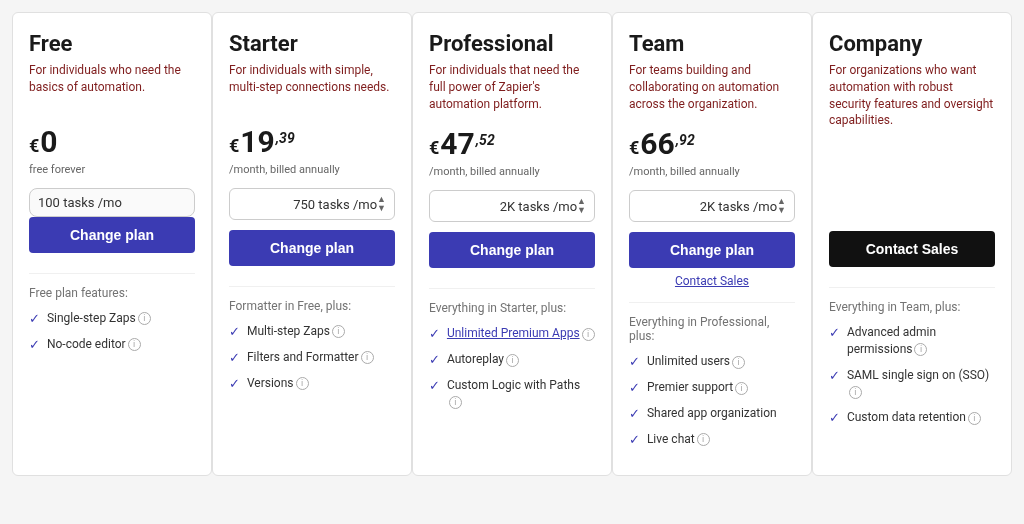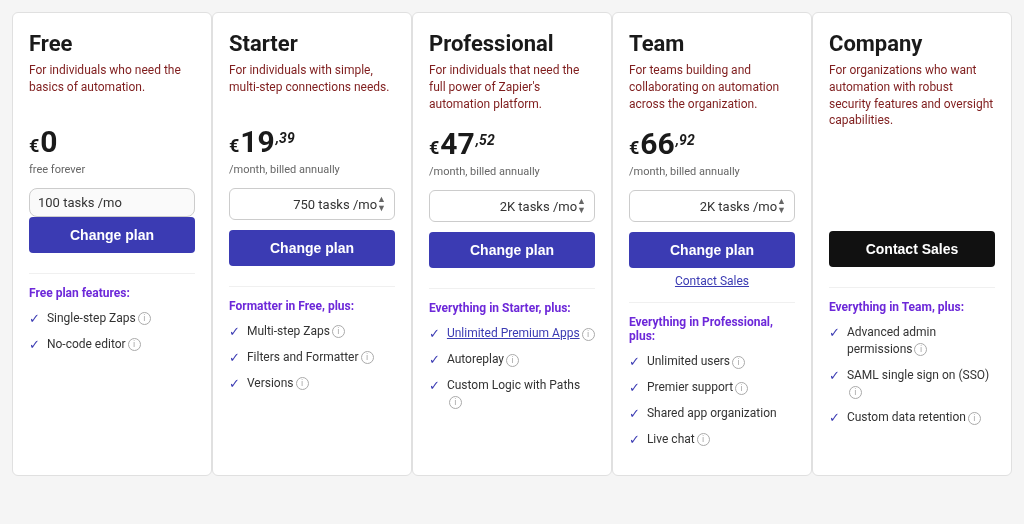--- a/index.html
+++ b/index.html
@@ -112,22 +112,22 @@
       margin-bottom: 4px;
       cursor: pointer;
     }
     .features-section {
       margin-top: 14px;
       border-top: 1px solid #f0f0f0;
       padding-top: 12px;
     }
     .features-title {
       font-size: 12px;
-      font-weight: 700;
-      color: #6d28d9;
+      font-weight: 400;
+      color: #737373;
       margin-bottom: 10px;
     }
     .feature-item {
       display: flex;
       align-items: flex-start;
       gap: 7px;
       margin-bottom: 9px;
     }
     .check-icon {
       color: #3b3bb3;

